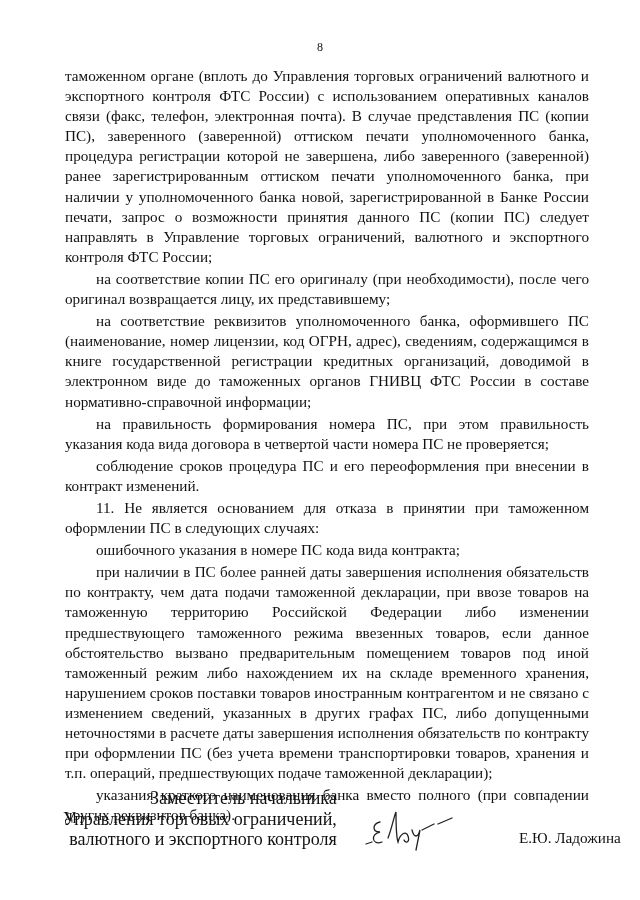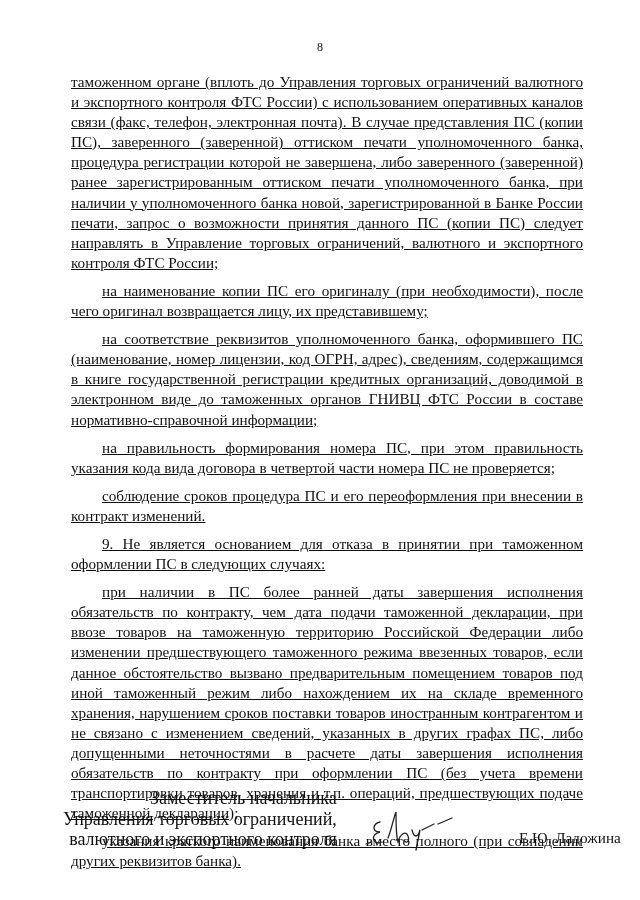--- a/index.html
+++ b/index.html
@@ -1,37 +1,38 @@
 <!DOCTYPE html>
 <html><head>
 <meta charset="utf-8">
 <style>
   html, body { margin:0; padding:0; background:#fff; }
   body { width:640px; height:900px; position:relative; overflow:hidden;
          font-family:"Liberation Serif","DejaVu Serif",serif; color:#111; }
   .page-num { position:absolute; top:40px; left:0; width:640px; text-align:center; font-size:12px; }
   .body { position:absolute; top:64px; left:63px; width:528px; font-size:15.2px; line-height:20.1px; }
-  .p { text-align:justify; margin:8px;text-decoration:underline; }
+  .p { text-align:justify; margin:2px; }
   .ind { text-indent:31px; }
   .sig { position:absolute; left:63px; top:788px; font-size:18px; line-height:20.5px;text-align:right; }
   .sig-name { position:absolute; left:519px; top:829px; font-size:15.2px; }
   .sig-mark { position:absolute; left:362px; top:808px; }
 </style>
 </head>
 <body>
 
 <div class="page-num">8</div>
 
 <div class="body">
   <p class="p">таможенном органе (вплоть до Управления торговых ограничений валютного и экспортного контроля ФТС России) с использованием оперативных каналов связи (факс, телефон, электронная почта). В случае представления ПС (копии ПС), заверенного (заверенной) оттиском печати уполномоченного банка, процедура регистрации которой не завершена, либо заверенного (заверенной) ранее зарегистрированным оттиском печати уполномоченного банка, при наличии у уполномоченного банка новой, зарегистрированной в Банке России печати, запрос о возможности принятия данного ПС  (копии ПС) следует направлять в Управление торговых ограничений, валютного и экспортного контроля ФТС России;</p>
-  <p class="p ind">на наименование копии ПС его оригиналу (при необходимости), после чего оригинал возвращается лицу, их представившему;</p>
+  <p class="p ind">на соответствие копии ПС его оригиналу (при необходимости), после чего оригинал возвращается лицу, их представившему;</p>
   <p class="p ind">на соответствие реквизитов уполномоченного банка, оформившего ПС (наименование, номер лицензии, код ОГРН, адрес), сведениям, содержащимся в книге государственной регистрации кредитных организаций, доводимой в электронном виде до таможенных органов ГНИВЦ ФТС России в составе нормативно-справочной информации;</p>
   <p class="p ind">на правильность формирования номера ПС, при этом правильность указания кода вида договора в четвертой части номера ПС не проверяется;</p>
   <p class="p ind">соблюдение сроков процедура ПС и его  переоформления при внесении в контракт изменений.</p>
-  <p class="p ind">9. Не является основанием для отказа в принятии при таможенном оформлении ПС в следующих случаях:</p>
+  <p class="p ind">11. Не является основанием для отказа в принятии при таможенном оформлении ПС в следующих случаях:</p>
+  <p class="p ind">ошибочного указания в номере ПС кода вида контракта;</p>
   <p class="p ind">при наличии в ПС более ранней даты завершения исполнения обязательств по контракту, чем дата подачи таможенной декларации, при ввозе товаров на таможенную территорию Российской Федерации либо изменении предшествующего таможенного режима ввезенных товаров, если данное обстоятельство вызвано предварительным помещением товаров под иной таможенный режим либо нахождением их на складе временного хранения, нарушением сроков поставки товаров иностранным контрагентом и не связано с изменением сведений, указанных в других графах ПС, либо допущенными неточностями в расчете даты завершения исполнения обязательств по контракту при оформлении ПС (без учета времени транспортировки товаров, хранения и т.п. операций, предшествующих подаче таможенной декларации);</p>
   <p class="p ind">указания краткого наименования банка вместо полного (при совпадении других реквизитов банка).</p>
 </div>
 
 <div class="sig">
   <div>Заместитель начальника</div>
   <div>Управления торговых ограничений,</div>
   <div>валютного и экспортного контроля</div>
 </div>
 

